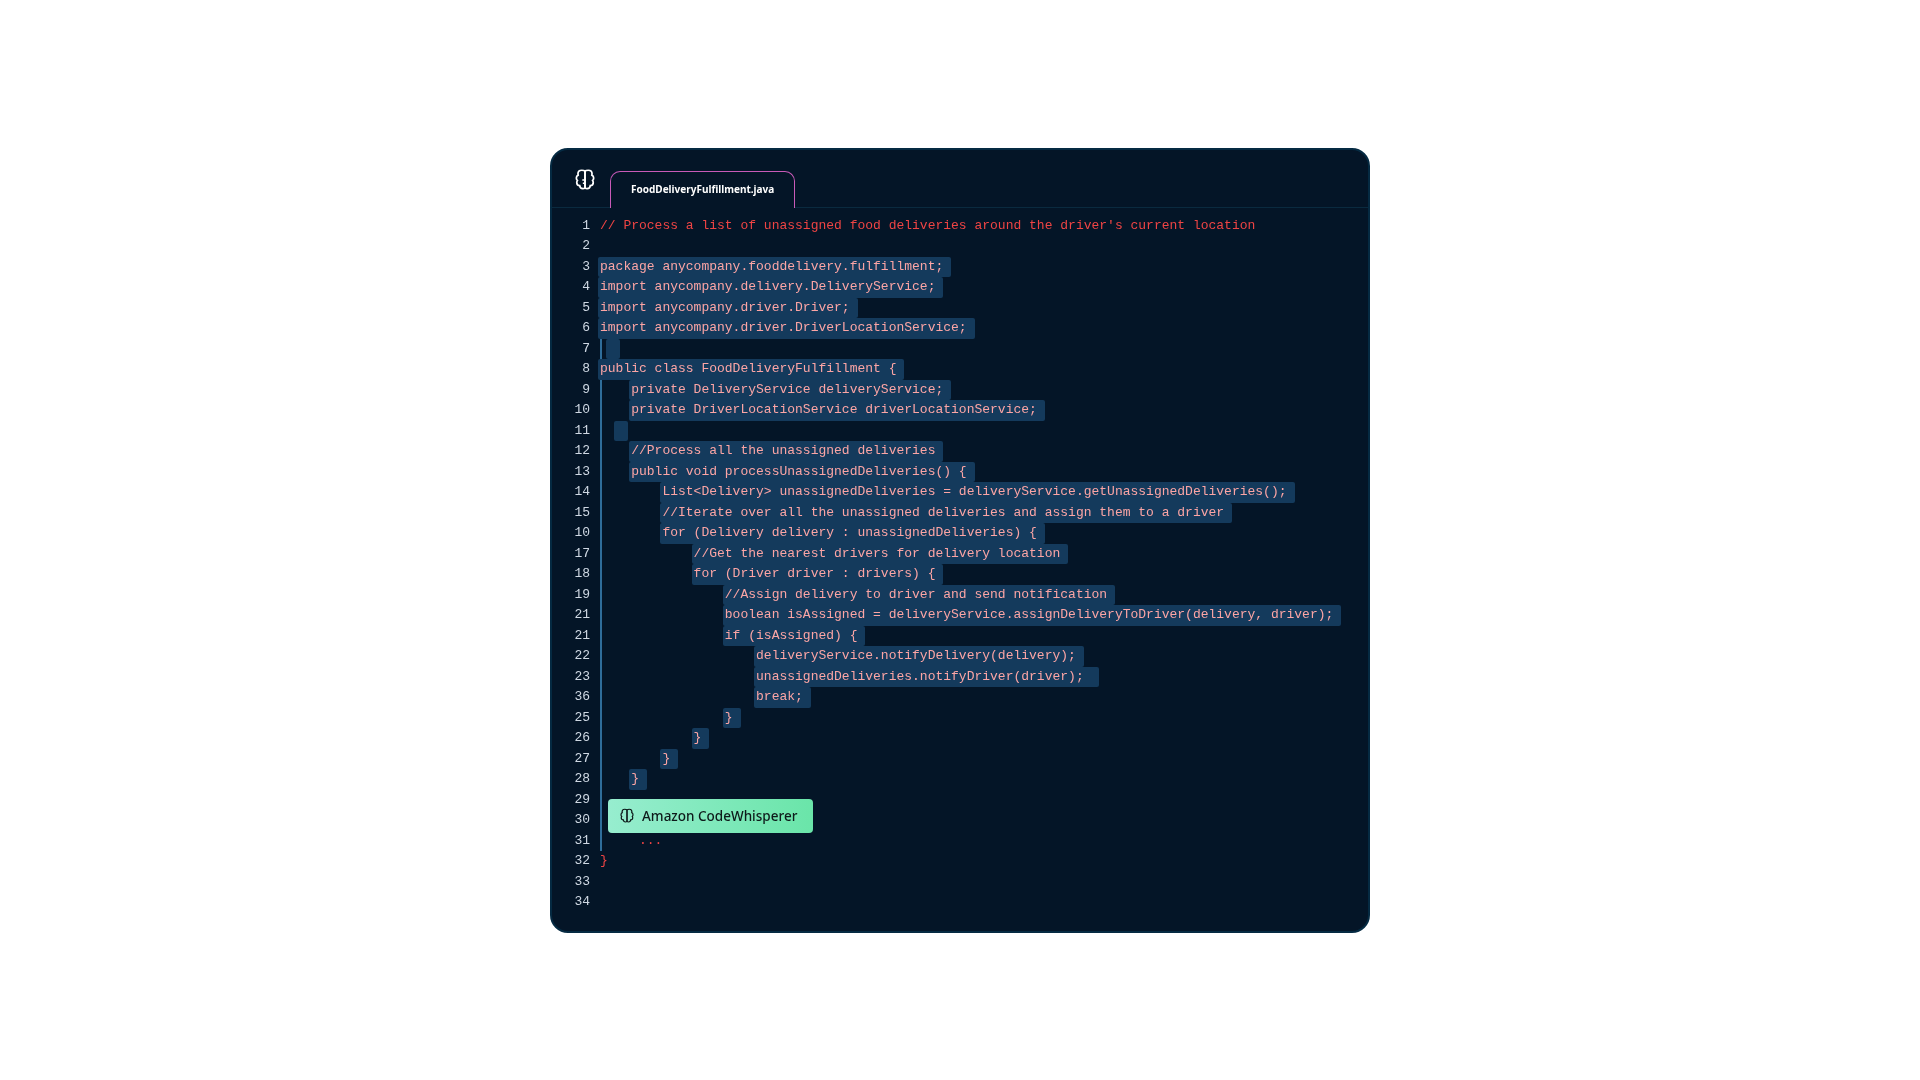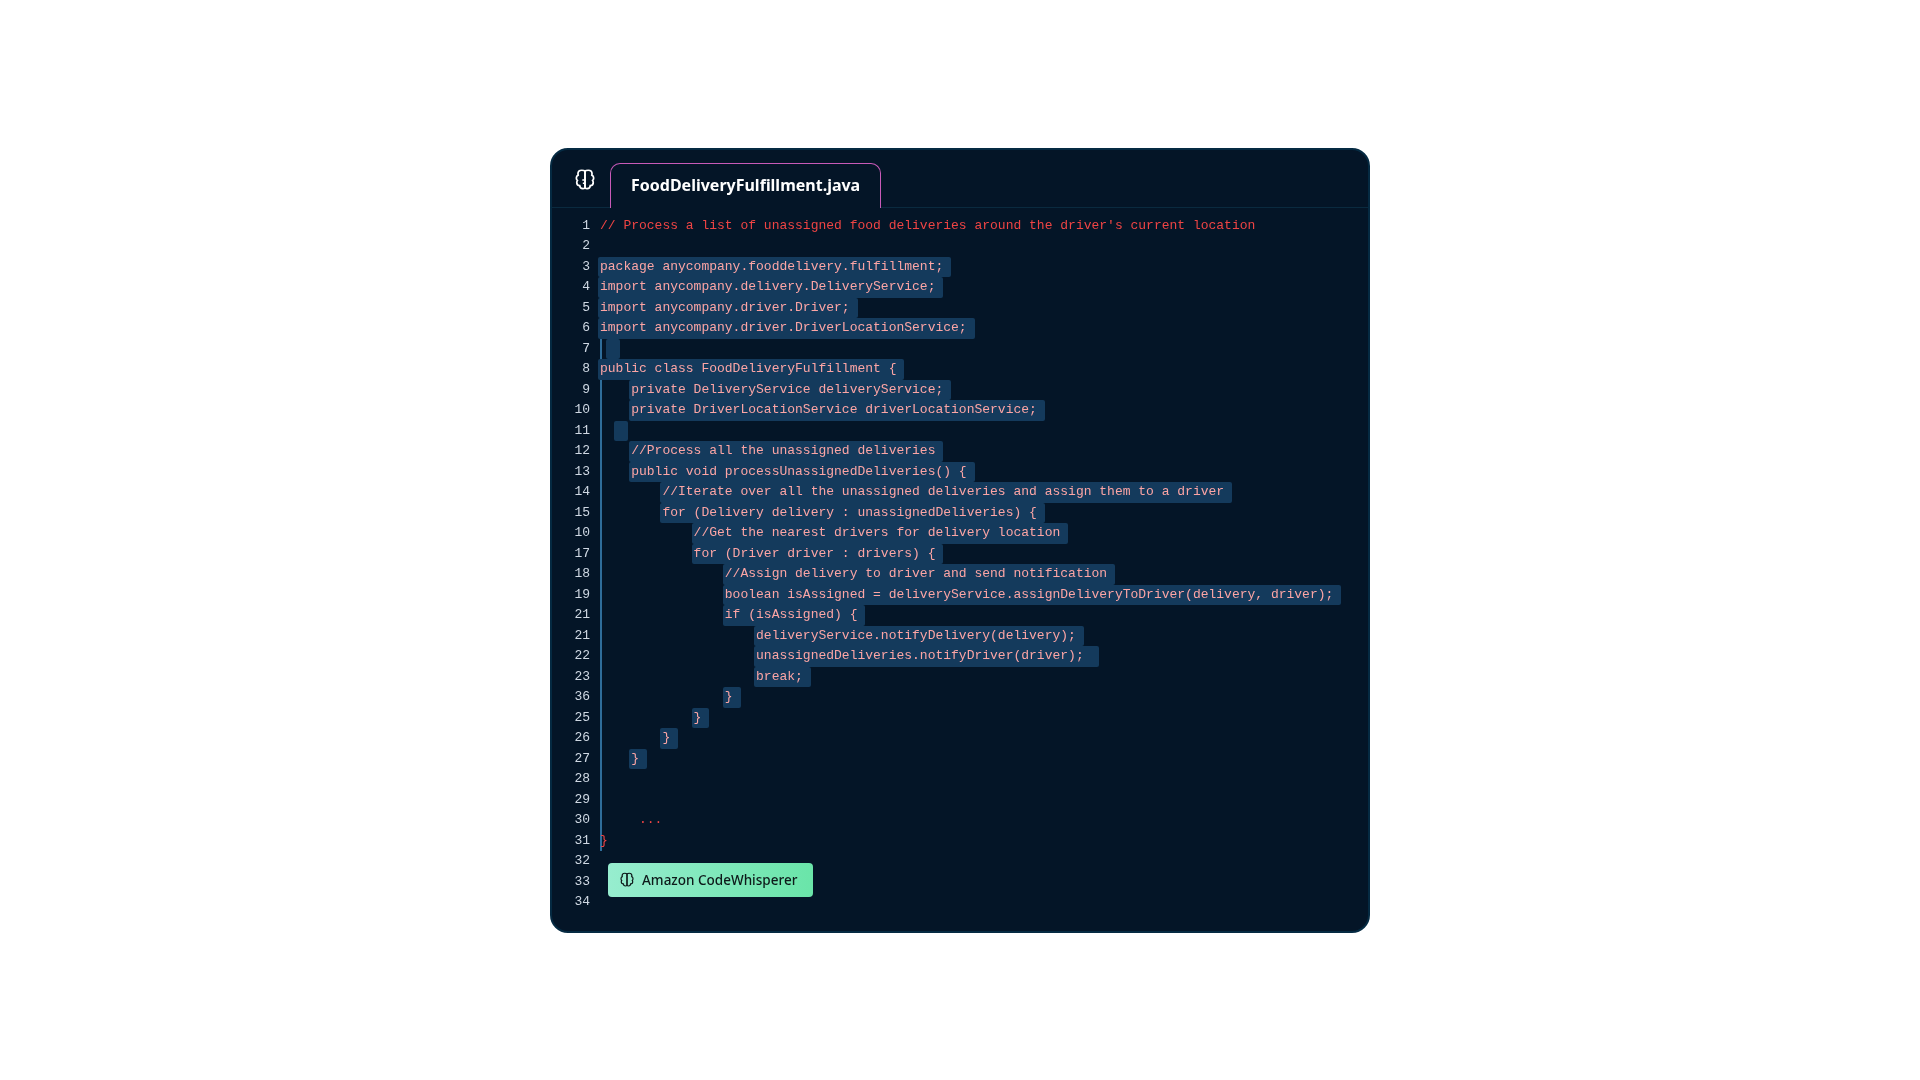--- a/index.html
+++ b/index.html
@@ -35,21 +35,21 @@
     margin-left: 6px;
   }
   .tab {
     border: 1px solid #c85ab8;
     border-top-left-radius: 10px;
     border-top-right-radius: 10px;
     border-bottom: none;
     padding: 10px 20px 12px 20px;
     color: #ffffff;
     font-weight: 700;
-    font-size: 16px;
+    font-size: 10px;
     font-family: system-ui, -apple-system, sans-serif;
     background: #041527;
     margin-bottom: -1px;
   }
   .code-area {
     display: flex;
     padding: 8px 14px 18px 0;
     font-size: 13px;
     line-height: 20.5px;
     position: relative;
@@ -173,35 +173,36 @@
         <div class="line hl"><span class="hl-bg" style="left: -2px; width: 345.467px;"></span><span class="txt">import anycompany.delivery.DeliveryService;</span></div>
         <div class="line hl"><span class="hl-bg" style="left: -2px; width: 259.65px;"></span><span class="txt">import anycompany.driver.Driver;</span></div>
         <div class="line hl"><span class="hl-bg" style="left: -2px; width: 376.673px;"></span><span class="txt">import anycompany.driver.DriverLocationService;</span></div>
         <div class="line hl"><span class="hl-bg" style="left: 5.80156px; width: 14px;"></span><span class="txt"> </span></div>
         <div class="line hl"><span class="hl-bg" style="left: -2px; width: 306.459px;"></span><span class="txt">public class FoodDeliveryFulfillment {</span></div>
         <div class="line hl"><span class="hl-bg" style="left: 29.2063px; width: 322.062px;"></span><span class="txt">    private DeliveryService deliveryService;</span></div>
         <div class="line hl"><span class="hl-bg" style="left: 29.2063px; width: 415.681px;"></span><span class="txt">    private DriverLocationService driverLocationService;</span></div>
         <div class="line hl"><span class="hl-bg" style="left: 13.6031px; width: 14px;"></span><span class="txt">  </span></div>
         <div class="line hl"><span class="hl-bg" style="left: 29.2063px; width: 314.261px;"></span><span class="txt">    //Process all the unassigned deliveries</span></div>
         <div class="line hl"><span class="hl-bg" style="left: 29.2063px; width: 345.467px;"></span><span class="txt">    public void processUnassignedDeliveries() {</span></div>
+        <div class="line hl"><span class="hl-bg" style="left: 60.4125px; width: 634.125px;"></span><span class="txt">        List&lt;Delivery&gt; unassignedDeliveries = deliveryService.getUnassignedDeliveries();</span></div>
         <div class="line hl"><span class="hl-bg" style="left: 60.4125px; width: 571.712px;"></span><span class="txt">        //Iterate over all the unassigned deliveries and assign them to a driver</span></div>
         <div class="line hl"><span class="hl-bg" style="left: 60.4125px; width: 384.475px;"></span><span class="txt">        for (Delivery delivery : unassignedDeliveries) {</span></div>
         <div class="line hl"><span class="hl-bg" style="left: 91.6188px; width: 376.673px;"></span><span class="txt">            //Get the nearest drivers for delivery location</span></div>
         <div class="line hl"><span class="hl-bg" style="left: 91.6188px; width: 251.848px;"></span><span class="txt">            for (Driver driver : drivers) {</span></div>
         <div class="line hl"><span class="hl-bg" style="left: 122.825px; width: 392.277px;"></span><span class="txt">                //Assign delivery to driver and send notification</span></div>
         <div class="line hl"><span class="hl-bg" style="left: 122.825px; width: 618.522px;"></span><span class="txt">                boolean isAssigned = deliveryService.assignDeliveryToDriver(delivery, driver);</span></div>
         <div class="line hl"><span class="hl-bg" style="left: 122.825px; width: 142.627px;"></span><span class="txt">                if (isAssigned) {</span></div>
         <div class="line hl"><span class="hl-bg" style="left: 154.031px; width: 329.864px;"></span><span class="txt">                    deliveryService.notifyDelivery(delivery);</span></div>
         <div class="line hl"><span class="hl-bg" style="left: 154.031px; width: 345.467px;"></span><span class="txt">                    unassignedDeliveries.notifyDriver(driver);</span></div>
         <div class="line hl"><span class="hl-bg" style="left: 154.031px; width: 56.8094px;"></span><span class="txt">                    break;</span></div>
         <div class="line hl"><span class="hl-bg" style="left: 122.825px; width: 17.8016px;"></span><span class="txt">                }</span></div>
         <div class="line hl"><span class="hl-bg" style="left: 91.6188px; width: 17.8016px;"></span><span class="txt">            }</span></div>
         <div class="line hl"><span class="hl-bg" style="left: 60.4125px; width: 17.8016px;"></span><span class="txt">        }</span></div>
         <div class="line hl"><span class="hl-bg" style="left: 29.2063px; width: 17.8016px;"></span><span class="txt">    }</span></div>
-        <div class="badge" style="top: 647px;">
+        <div class="badge" style="top: 583px;">
           <svg viewBox="0 0 24 24" fill="none" stroke="#0e1a1a" stroke-width="1.6">
             <path d="M9 3c-2 0-3.5 1.4-3.5 3.2 0 .5.1.9.2 1.3C4.6 8 4 9 4 10.2c0 .9.4 1.7 1 2.3-.4.5-.6 1.1-.6 1.8 0 1.5 1.2 2.8 2.7 2.8.1 1.6 1.4 2.9 3 2.9.7 0 1.4-.3 1.9-.8V3.8C11.5 3.3 10.3 3 9 3Z"></path>
             <path d="M15 3c2 0 3.5 1.4 3.5 3.2 0 .5-.1.9-.2 1.3 1.1.5 1.7 1.5 1.7 2.7 0 .9-.4 1.7-1 2.3.4.5.6 1.1.6 1.8 0 1.5-1.2 2.8-2.7 2.8-.1 1.6-1.4 2.9-3 2.9-.7 0-1.4-.3-1.9-.8V3.8C12.5 3.3 13.7 3 15 3Z"></path>
           </svg>
           <span>Amazon CodeWhisperer</span>
         </div>
         <div class="line nohl"><span class="txt"></span></div>
         <div class="line nohl"><span class="txt"></span></div>
         <div class="line nohl"><span class="txt">     ...</span></div>
         <div class="line nohl"><span class="txt">}</span></div>

